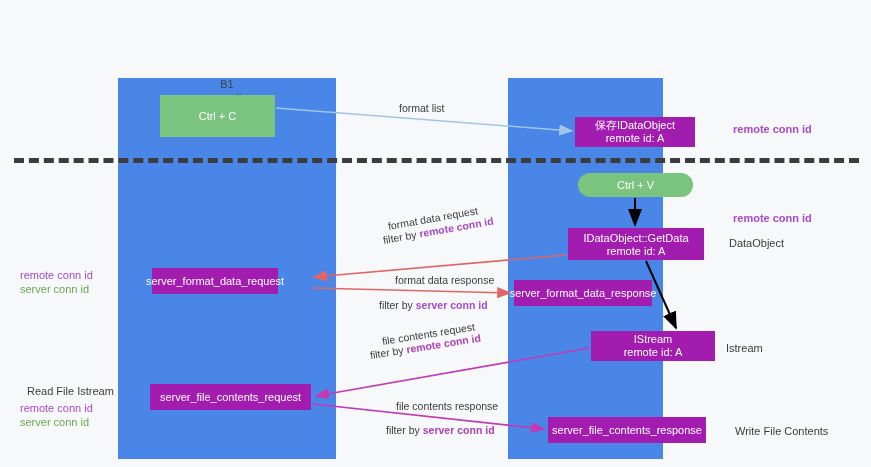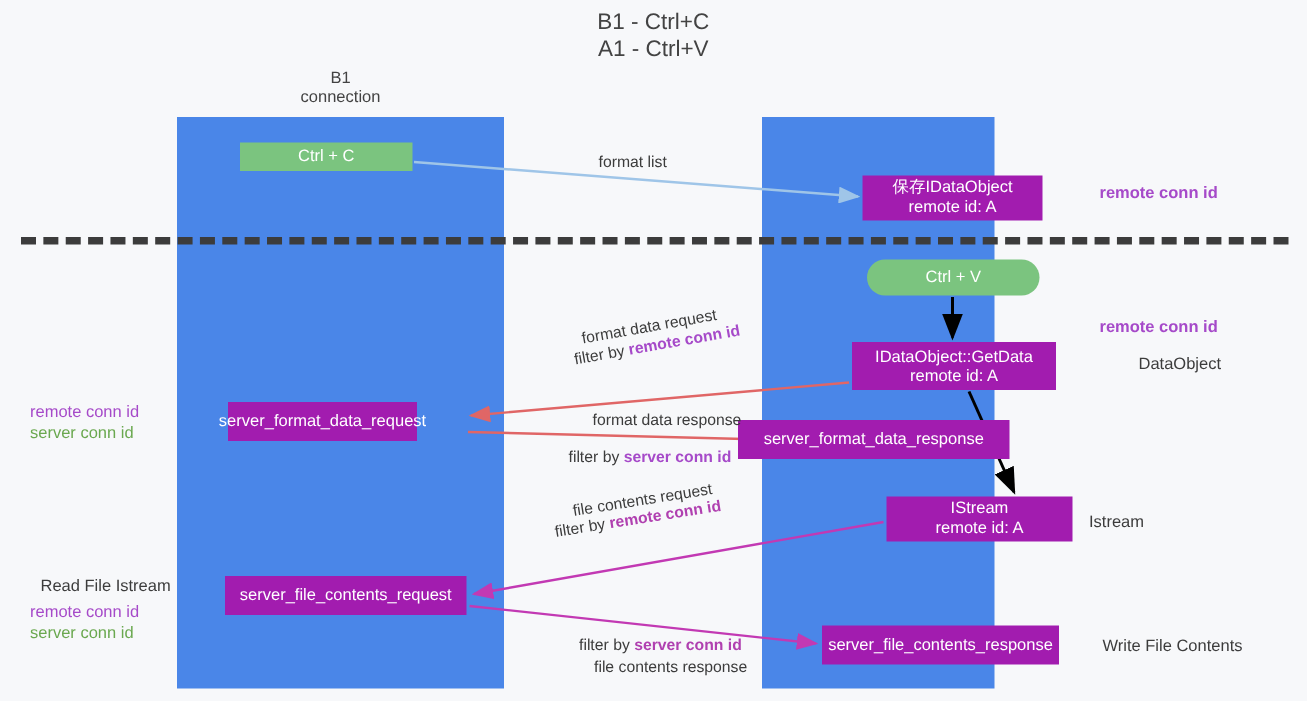--- a/index.html
+++ b/index.html
@@ -23,63 +23,63 @@
   }
   #title-main{top:6px;}
   #title-l2{top:24px;}
 
   .lane-head{
     position:absolute;text-align:center;font-size:11px;color:#434343;
     line-height:13px;
   }
   #head-b1{left:118px;top:46px;width:218px;}
   #head-a1{left:508px;top:46px;width:155px;}
-  .lane-head .l1{display:block;}
+  .lane-head .l1{display:block;margin-top:32px;}
   .lane-head .l2{display:block;}
 
   
   #divider{
     position:absolute;left:14px;top:158px;width:845px;height:0;
     border-top:5px dashed #3c3c3c;
   }
 
   
   .box{
     position:absolute;display:flex;flex-direction:column;
     align-items:center;justify-content:center;
     color:#ffffff;font-size:11px;line-height:13px;text-align:center;
     box-sizing:border-box;padding:2px 4px;
   }
   .box.green{background:#7bc47f;}
   .box.orange{background:#a21caf;}
   .box .ln{display:block;white-space:nowrap;}
 
-  #box-ctrlc{left:160px;top:95px;width:115px;height:19px;}
+  #box-ctrlc{left:160px;top:95px;width:115px;height:42px;}
   #box-save-ido{left:575px;top:117px;width:120px;height:30px;}
   #box-ctrlv{left:578px;top:173px;width:115px;height:24px;border-radius:12px;}
   #box-getdata{left:568px;top:228px;width:136px;height:32px;justify-content:flex-end;}
   #box-sfdreq{left:152px;top:268px;width:126px;height:26px;}
-  #box-sfdresp{left:492px;top:280px;width:181px;height:26px;}
+  #box-sfdresp{left:514px;top:280px;width:138px;height:26px;}
   #box-istream{left:591px;top:331px;width:124px;height:30px;}
   #box-sfcreq{left:150px;top:384px;width:161px;height:26px;}
   #box-sfcresp{left:548px;top:417px;width:158px;height:26px;}
 
   
   .side{
     position:absolute;font-size:11px;line-height:14px;white-space:nowrap;
   }
   .side.bold{font-weight:bold;}
   .purple{color:#a64ac9;}
   .purple2{color:#b040b0;}
   .green-t{color:#6aa84f;}
   .dark{color:#3c3c3c;}
 
   #lbl-remote-1{left:733px;top:122px;}
   #lbl-remote-2{left:733px;top:211px;}
-  #lbl-dataobject{left:759px;top:236px;text-align:center;}
+  #lbl-dataobject{left:729px;top:236px;text-align:center;}
   #lbl-istream{left:726px;top:341px;}
   #lbl-write-file{left:735px;top:424px;}
 
   #lbl-left-1{left:20px;top:268px;}
   #lbl-left-1 .r{display:block;}
   #lbl-read-file{left:27px;top:384px;}
   #lbl-left-2{left:20px;top:401px;}
   #lbl-left-2 .r{display:block;}
 
   
@@ -91,36 +91,34 @@
   .rot-up{transform:rotate(-10deg);transform-origin:left center;}
   .rot-up2{transform:rotate(-9deg);transform-origin:left center;}
 
   #el-format-list{left:399px;top:101px;}
   #el-fdreq{left:388px;top:219px;}
   #el-fdreq2{left:383px;top:233px;}
   #el-fdresp{left:395px;top:273px;}
   #el-fdresp2{left:379px;top:298px;}
   #el-fcreq{left:382px;top:334px;}
   #el-fcreq2{left:370px;top:348px;}
-  #el-fcresp{left:396px;top:399px;margin-top:39px;}
+  #el-fcresp{left:396px;top:399px;}
   #el-fcresp2{left:386px;top:423px;}
 
   #edges{position:absolute;left:0;top:0;width:871px;height:467px;
          pointer-events:none;}
 </style>
 </head>
 <body>
 
 <div id="stage">
 
   <div class="lane" id="lane-b1"></div>
   <div class="lane" id="lane-a1"></div>
 
-  <div class="title" id="title-main">B1 - Ctrl+C</div>
-  <div class="title" id="title-l2">A1 - Ctrl+V</div>
 
   <div class="lane-head" id="head-b1">
     <span class="l1">B1</span>
     <span class="l2">connection</span>
   </div>
   <div class="lane-head" id="head-a1">
   </div>
 
   <svg id="edges" viewBox="0 0 871 467">
     <defs>

